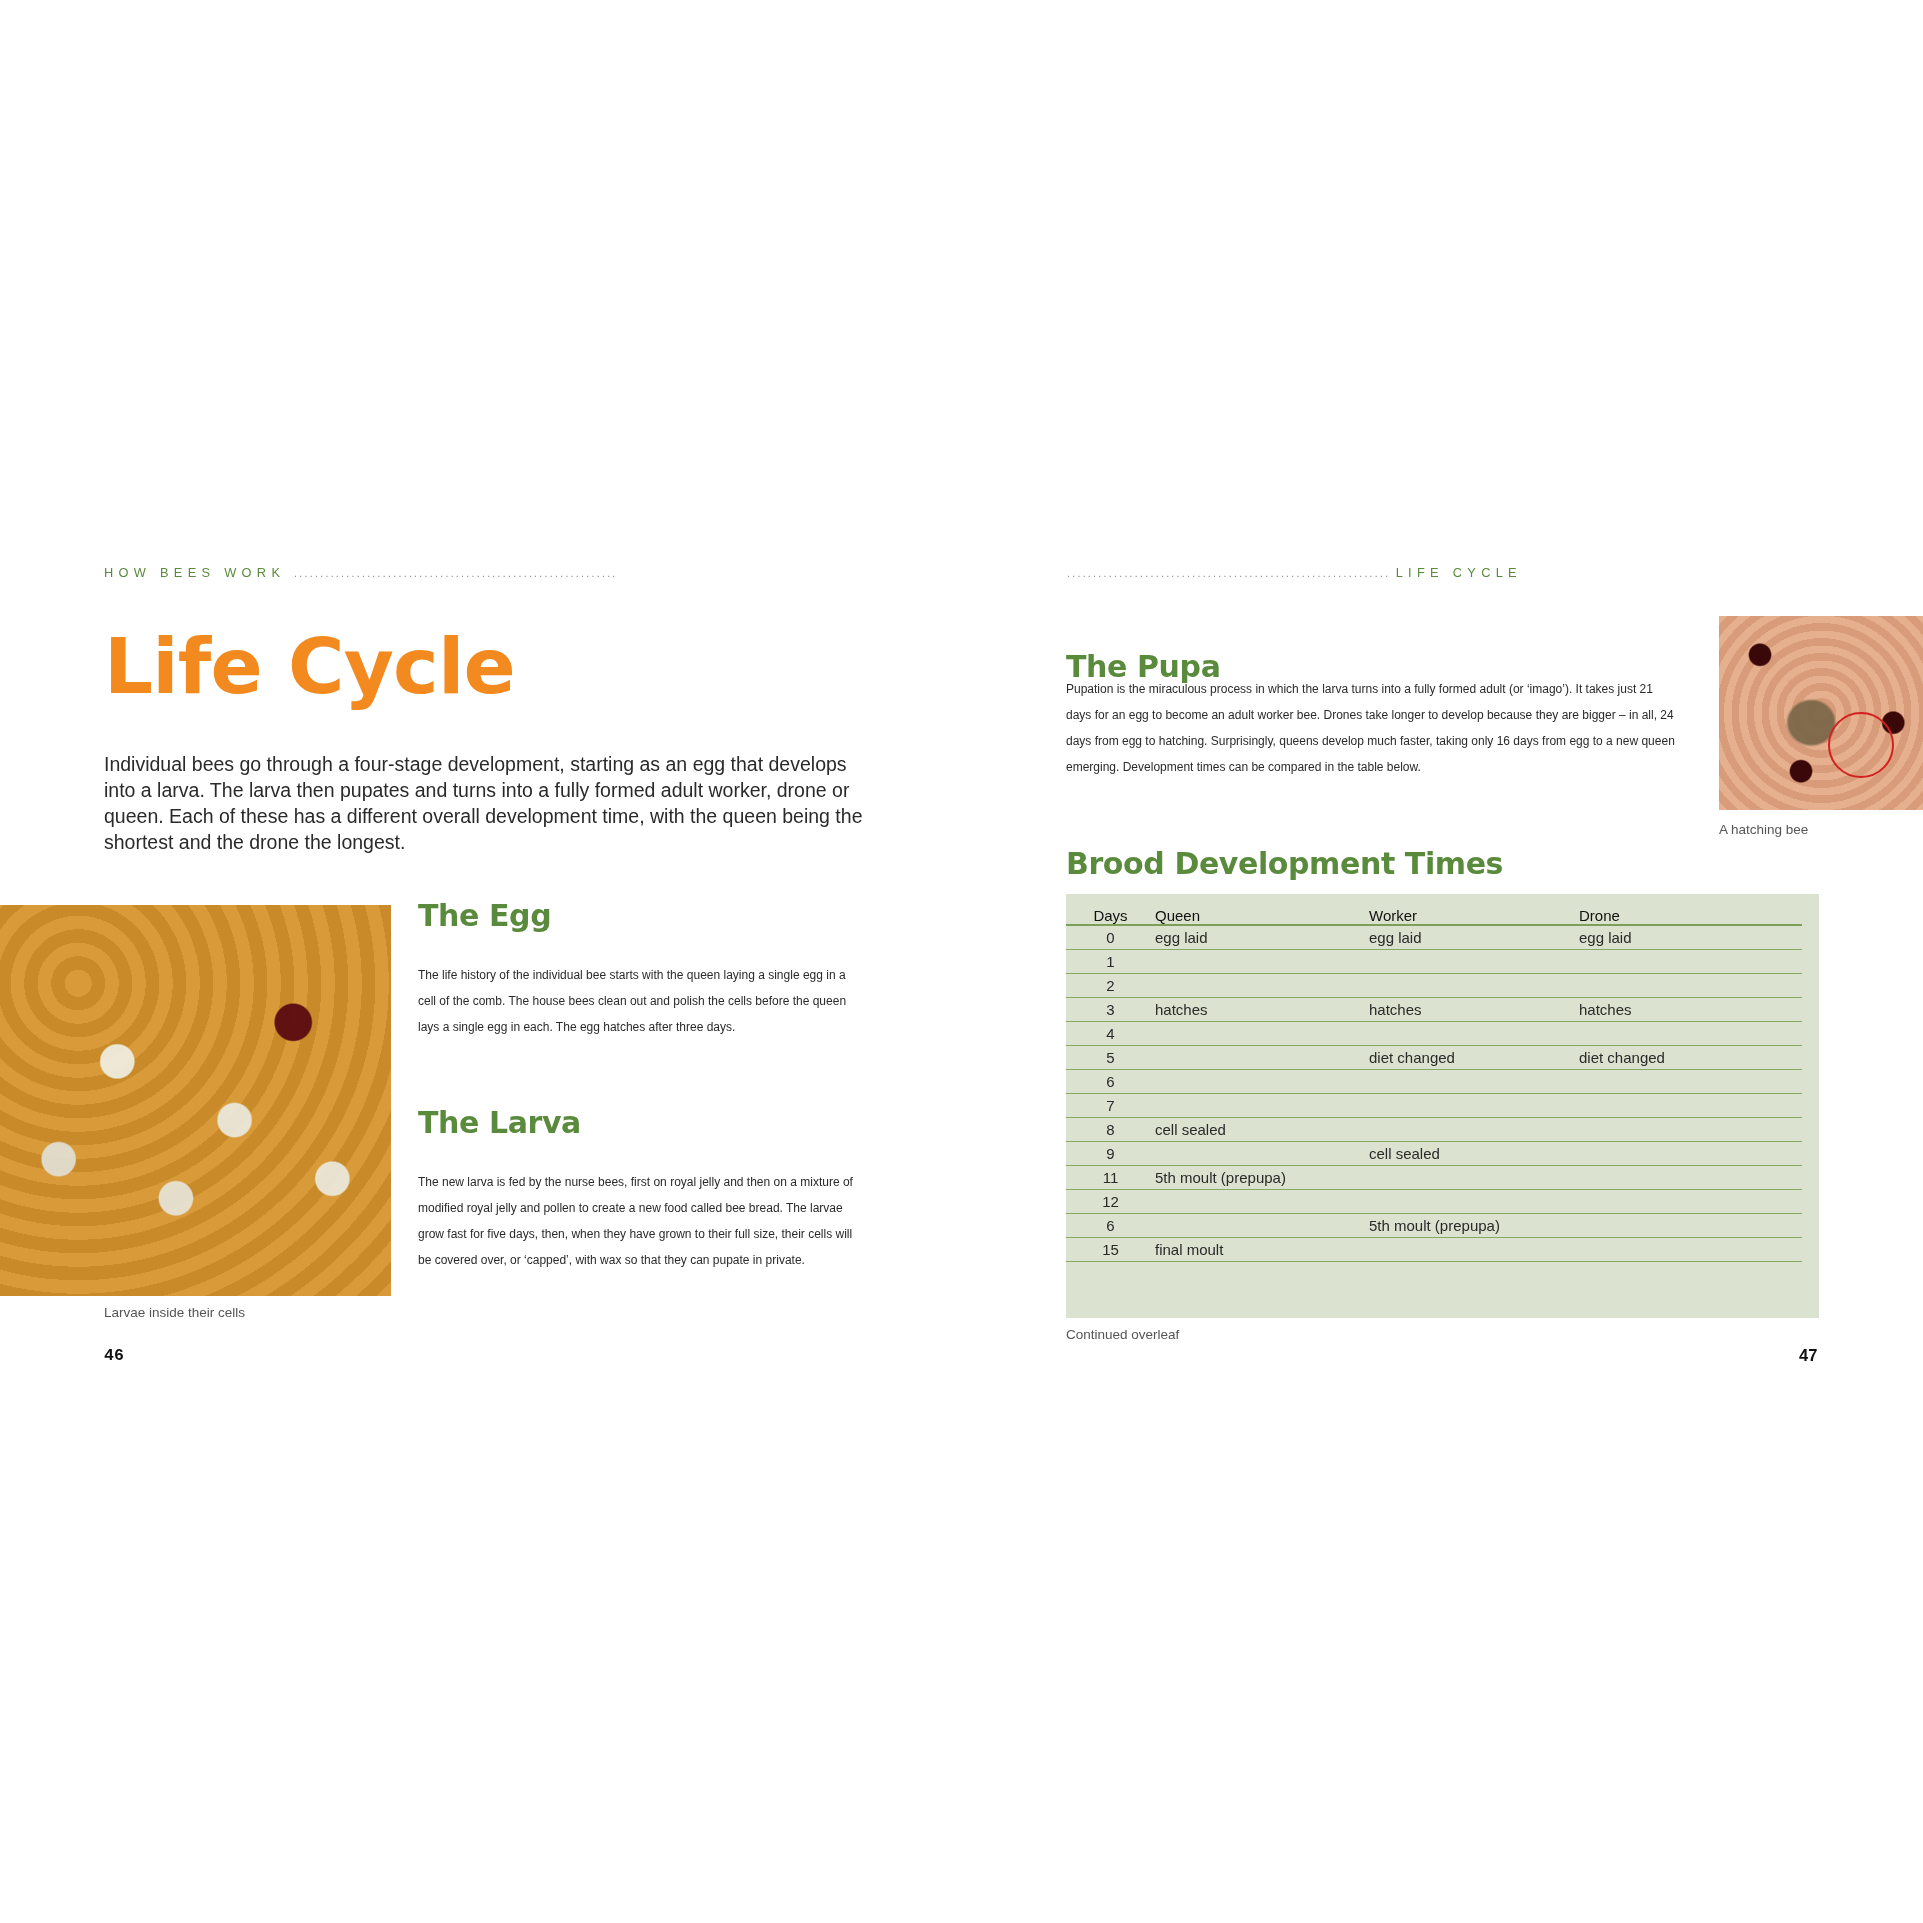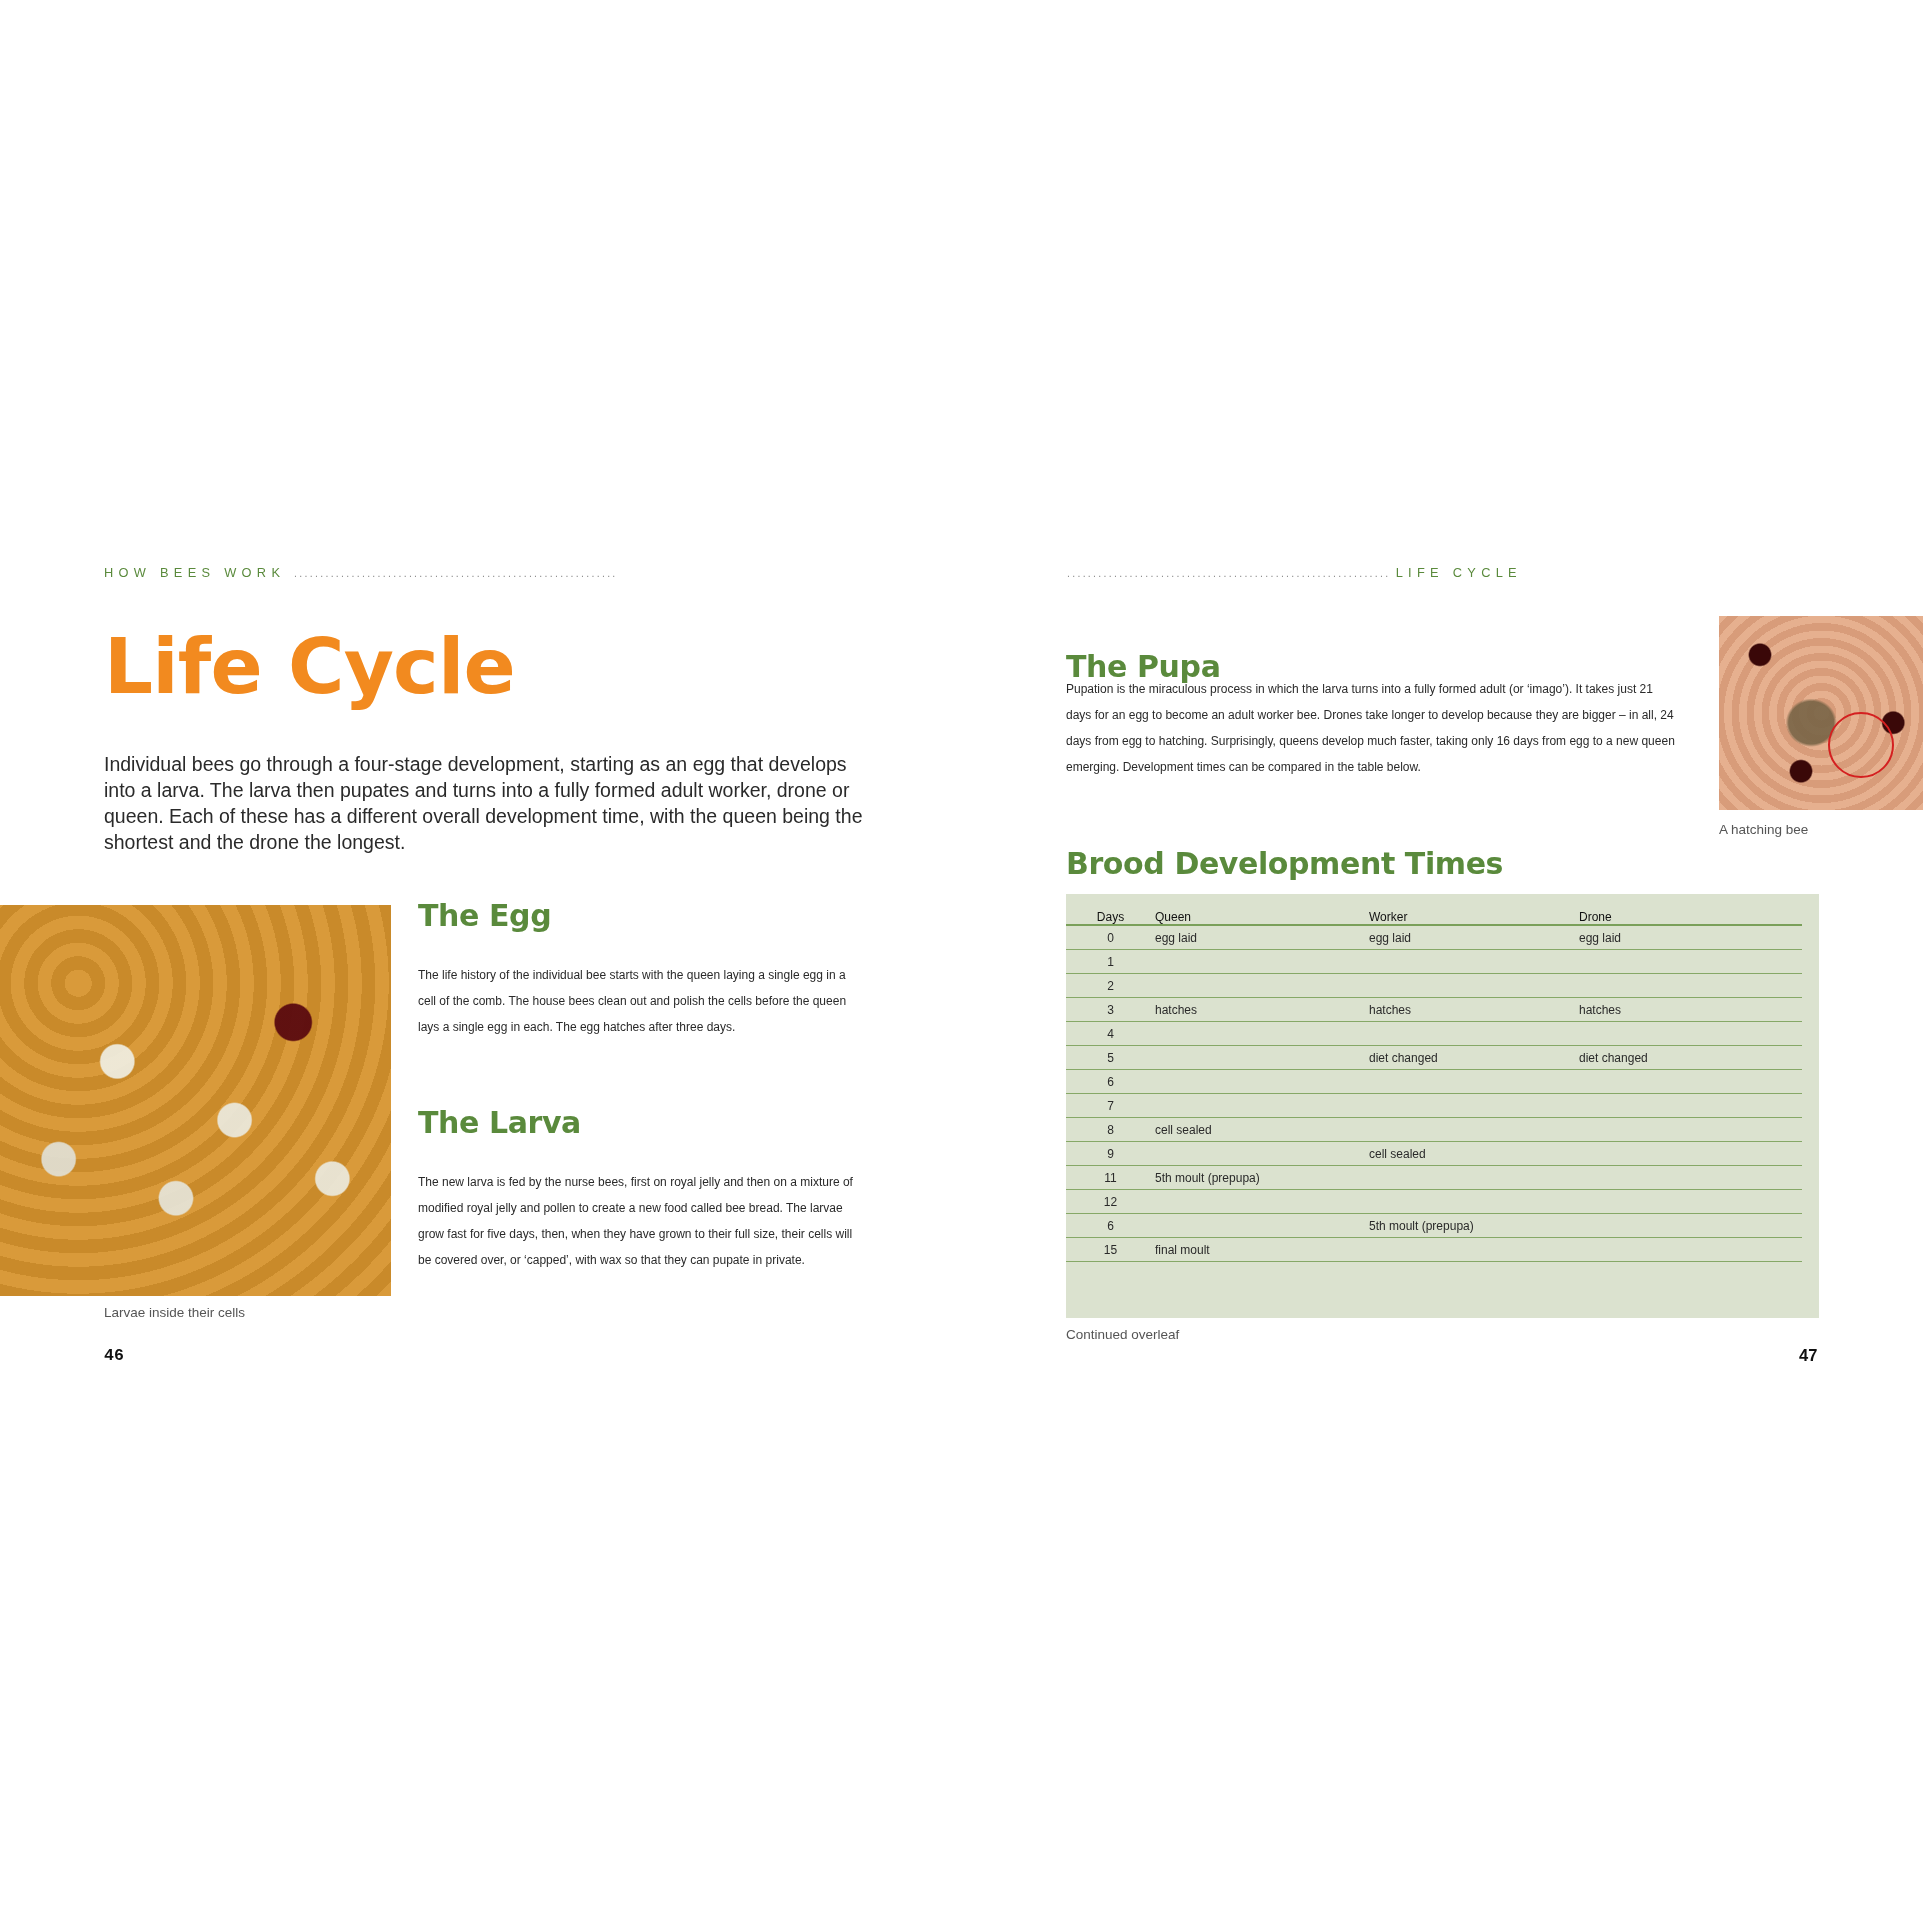--- a/index.html
+++ b/index.html
@@ -42,21 +42,21 @@
       radial-gradient(circle at 40% 80%, #3a0808 0 10.5px, transparent 12px),
       radial-gradient(circle at 85% 55%, #3a0808 0 10.5px, transparent 12px),
       radial-gradient(ellipse at 45% 55%, rgba(120,100,70,0.9) 0 22.5px, transparent 25.6px),
       repeating-radial-gradient(circle at 50% 50%, #e6b08f 0 7.5px, #d89c7a 7.5px 15px),
       #e2a88a;
   }
   .circle-mark {
     position: absolute; border: 2.3px solid #d42020; border-radius: 50%;
   }
   .table-panel { background: #dbe2cf; }
-  table.brood { border-collapse: collapse; font-size: 12px; color: #2a2a2a; }
+  table.brood { border-collapse: collapse; font-size: 15px; color: #2a2a2a; }
   table.brood th { font-weight: normal; text-align: left; color: #111; height: 22.5px; padding: 0; vertical-align: bottom; }
   table.brood td { height: 23px; padding: 0; border-top: 1.5px solid #86a867; vertical-align: middle; }
   table.brood tr.first td { border-top: 2.3px solid #7aa05a; }
   table.brood tr.last td { border-bottom: 1.5px solid #86a867; }
   .days { text-align: center !important; }
 </style>
 </head>
 <body>
 
 <div class="abs running-head" style="left:104px; top:565px;">

